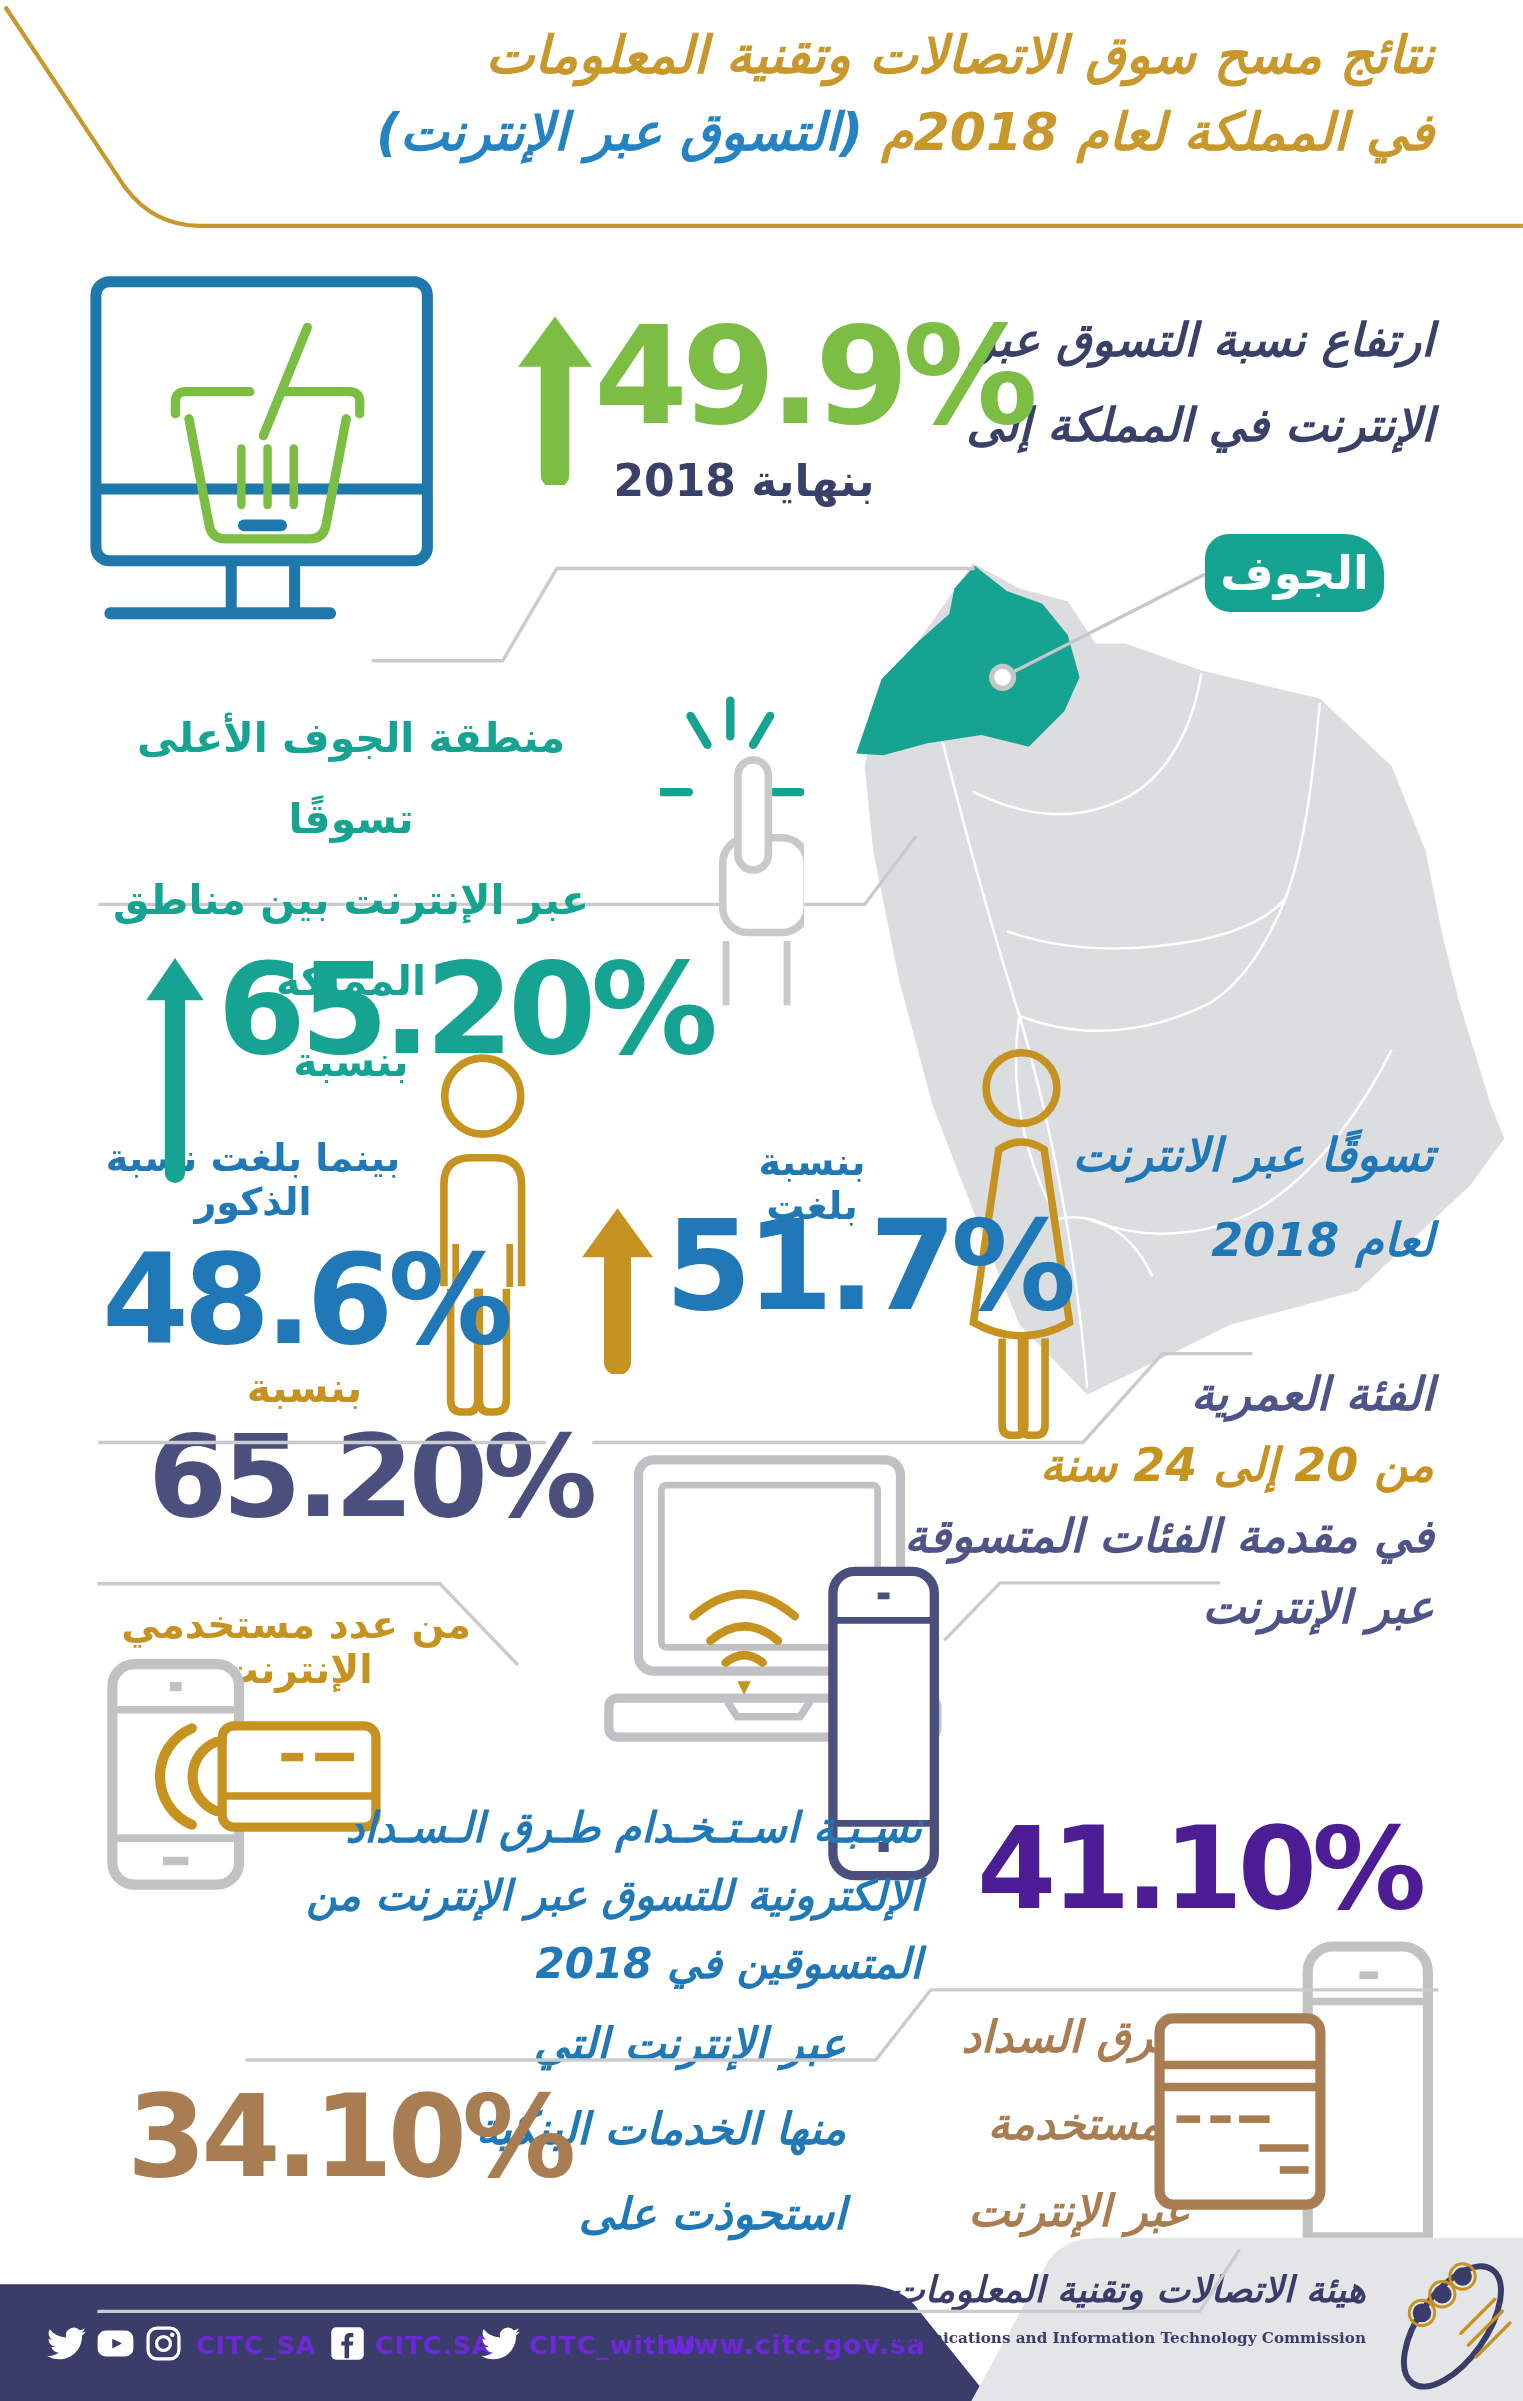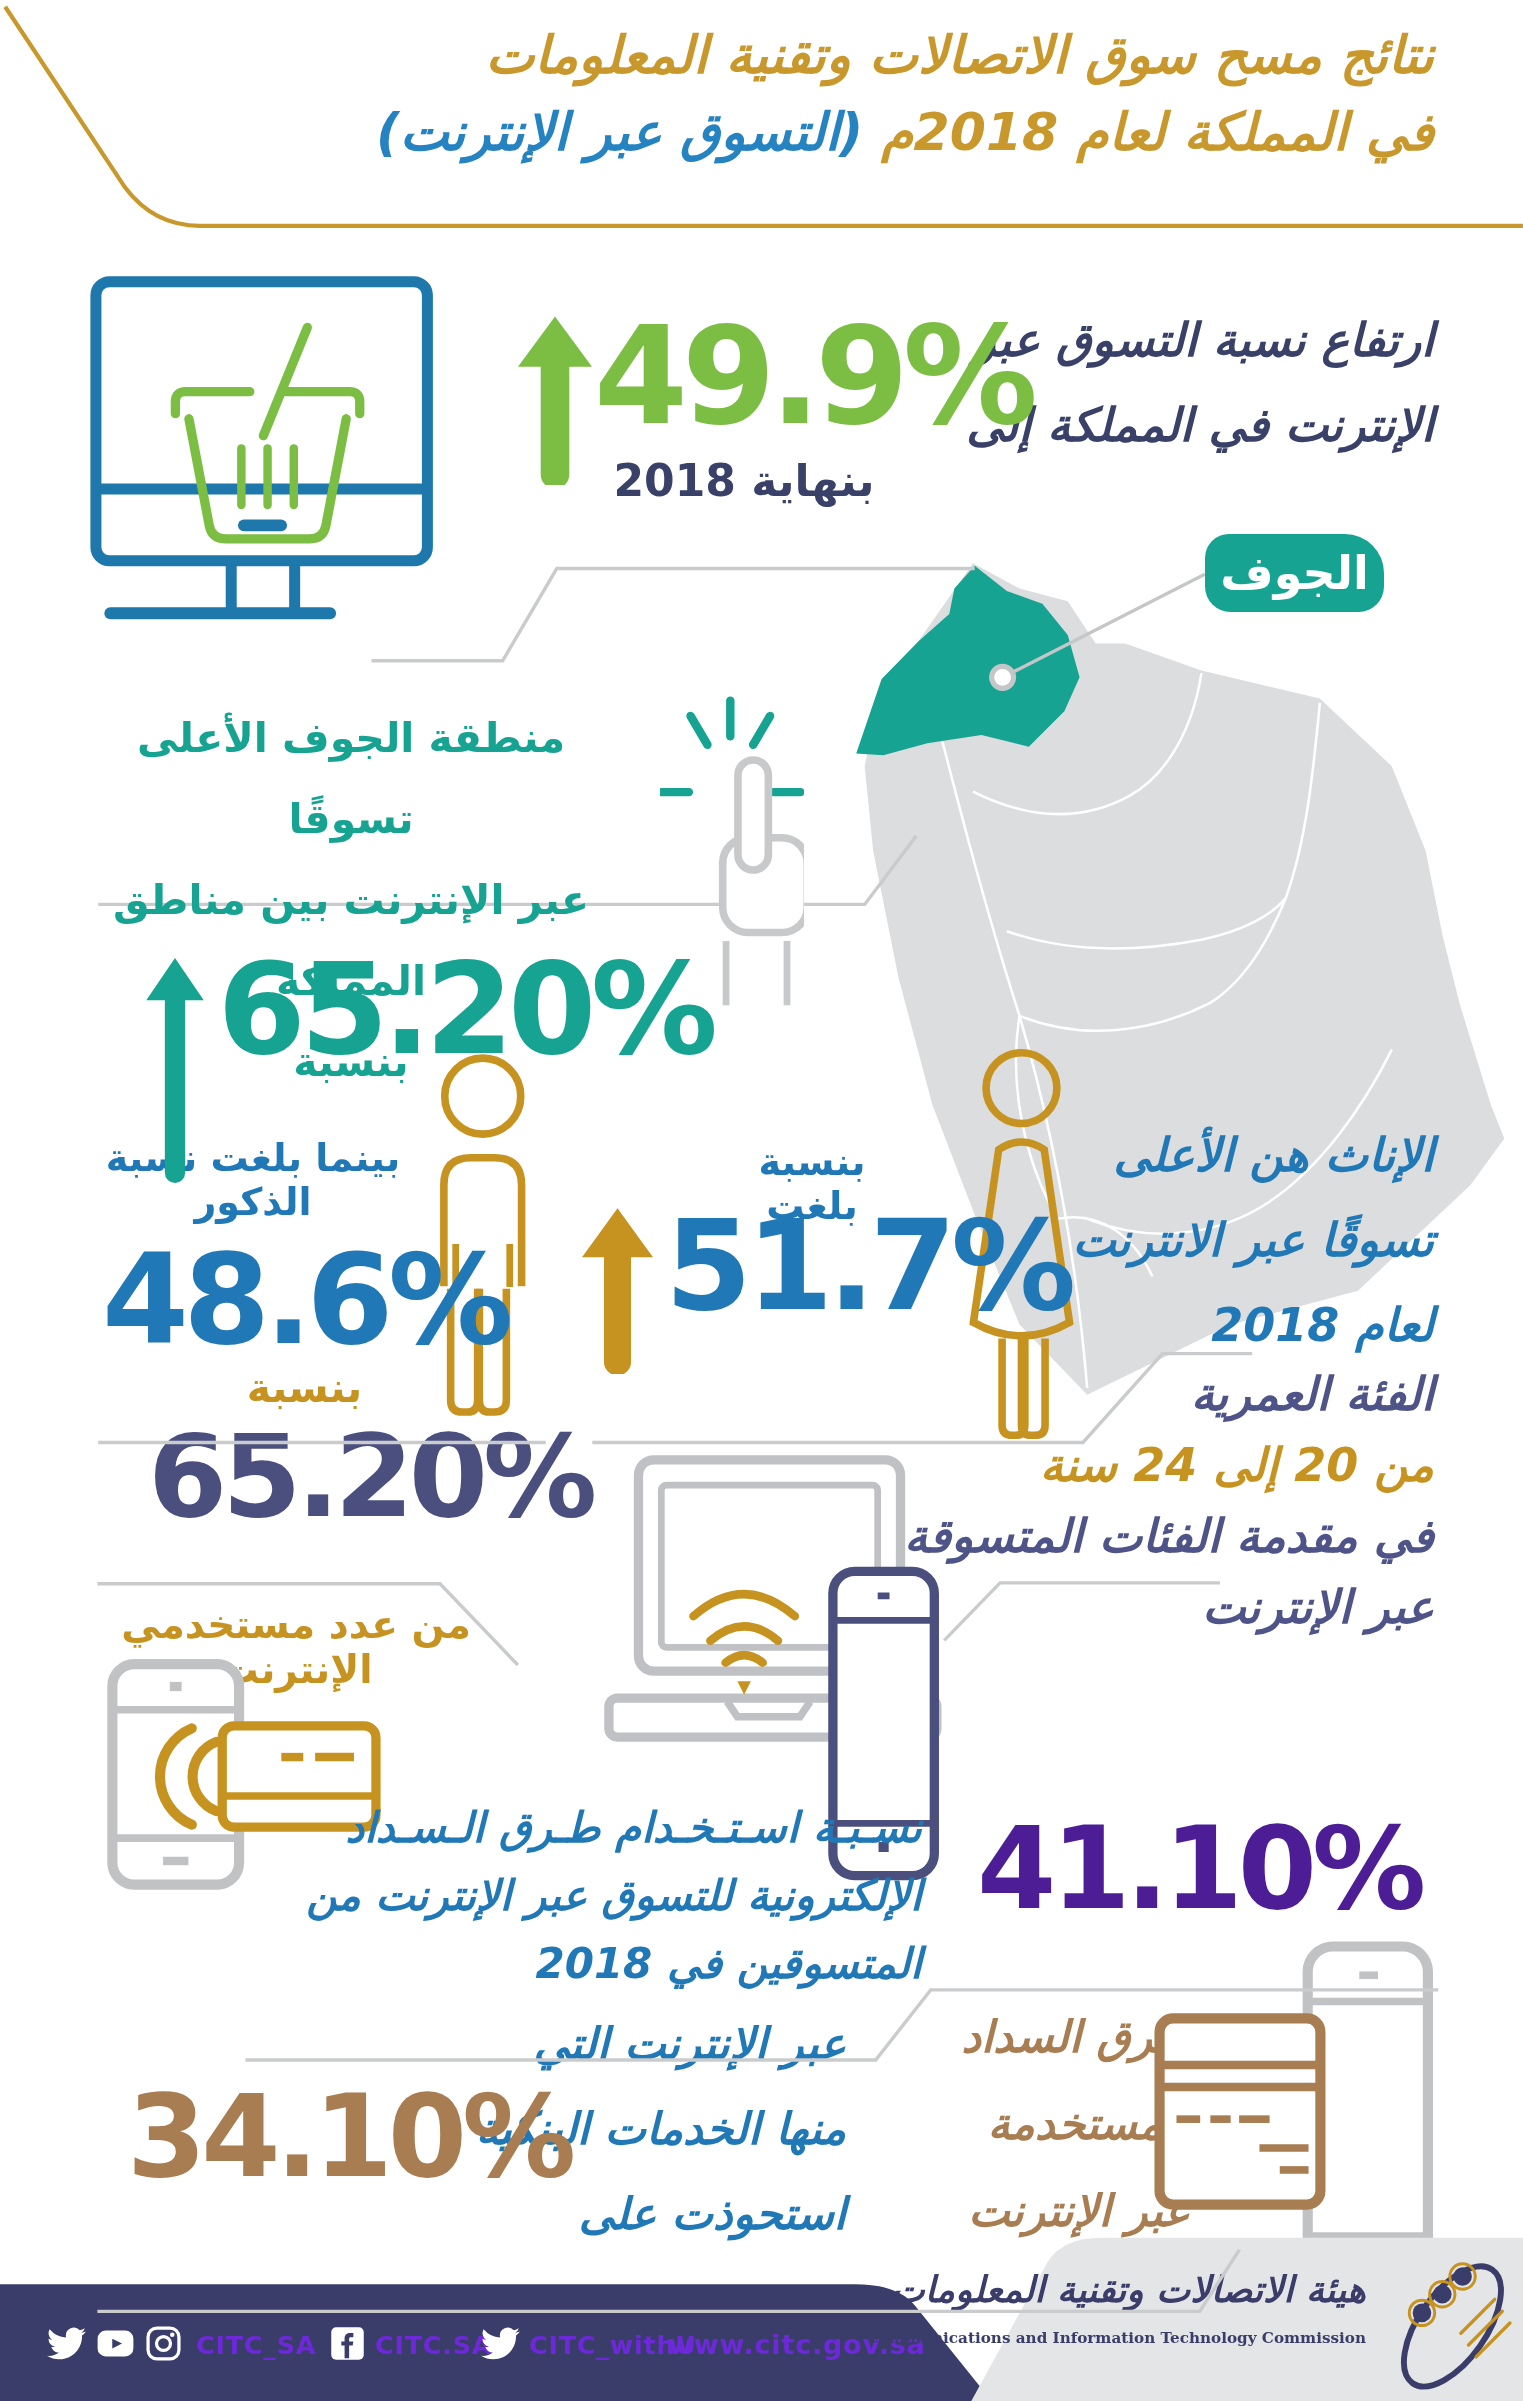--- a/index.html
+++ b/index.html
@@ -132,21 +132,20 @@
 
   <div class="abs ar ctext" style="left:723px;top:1140px;width:178px;font-size:38px;color:#2178B6;">بنسبة بلغت</div>
   <div class="abs" style="left:582px;top:1203px;display:flex;align-items:flex-start;gap:12px;">
     <svg width="71" height="166" viewBox="0 0 84 196" style="margin-top:5.1px;">
       <path d="M42,0 L84,58 H58 V182 a16,16 0 0 1 -32,0 V58 H0 Z" fill="#C79320"></path>
     </svg>
     <div class="num" dir="ltr" style="font-size:125px;color:#2178B6;">51.7%</div>
   </div>
 
   <div class="abs ar rtext" style="right:89px;top:1113px;font-size:46px;color:#2178B6;line-height:85px;">
-    <div>الإناث هن الأعلى</div>
     <div>تسوقًا عبر الانترنت</div>
     <div>لعام 2018</div>
   </div>
 
   <div class="abs ar ctext" style="left:237px;top:1364px;width:135px;font-size:41px;color:#C79320;">بنسبة</div>
   <div class="abs num" dir="ltr" style="left:148px;top:1420px;font-size:114px;color:#4A4F7E;">65.20%</div>
   <div class="abs ar ctext" style="left:93px;top:1602px;width:406px;font-size:39px;color:#C79320;">من عدد مستخدمي الإنترنت</div>
 
   <svg class="abs" style="left:592px;top:1451px;" width="355" height="436" viewBox="0 0 420 515">
     <rect x="55" y="10" width="310" height="250" rx="18" fill="#fff" stroke="#BFC1C4" stroke-width="11"></rect>

